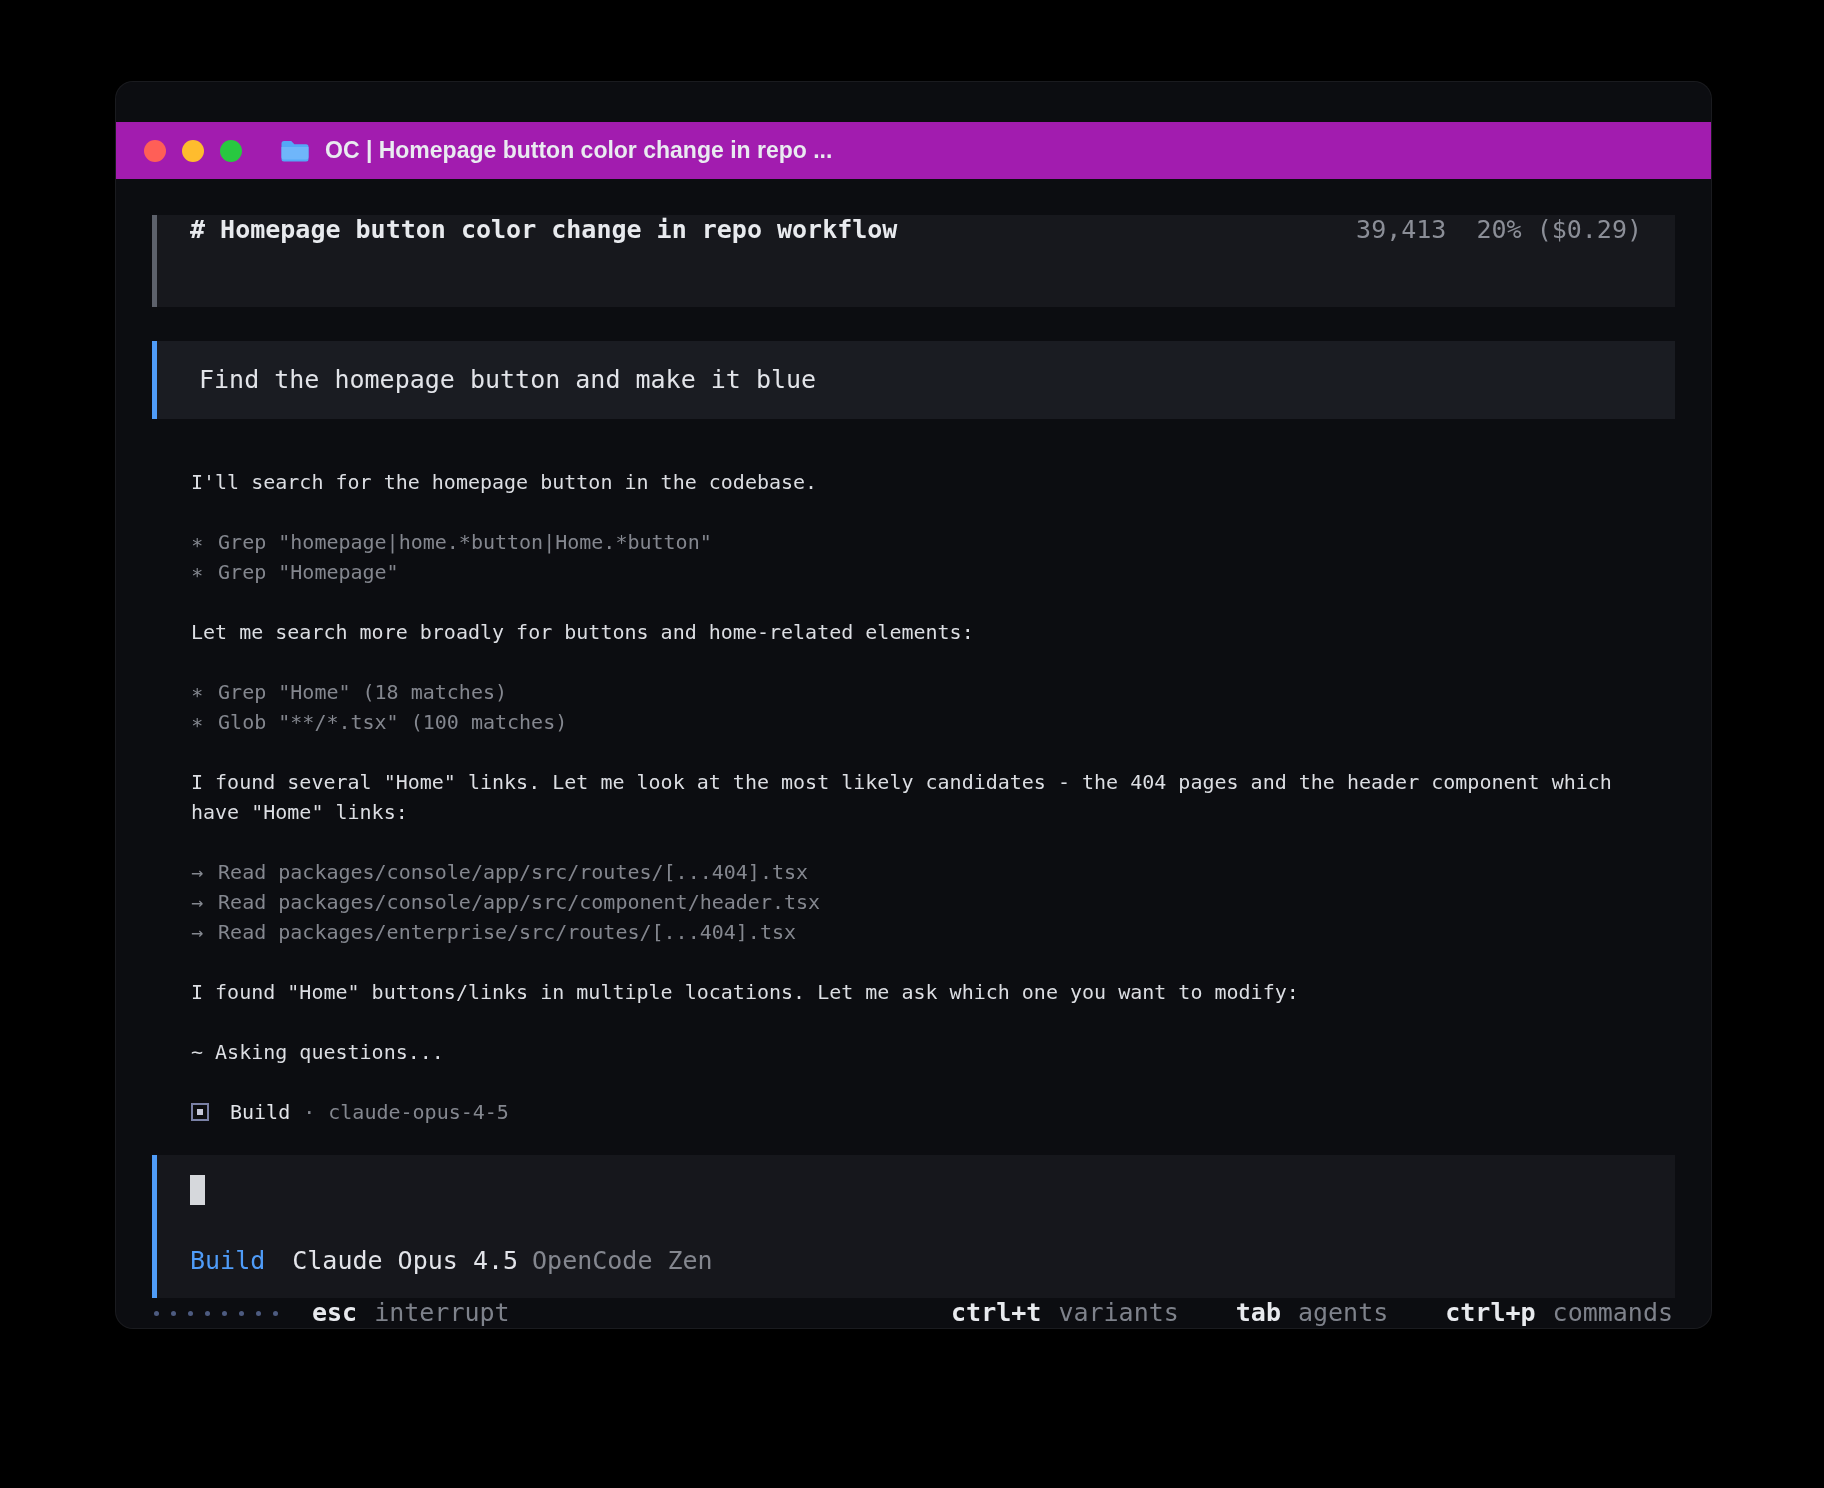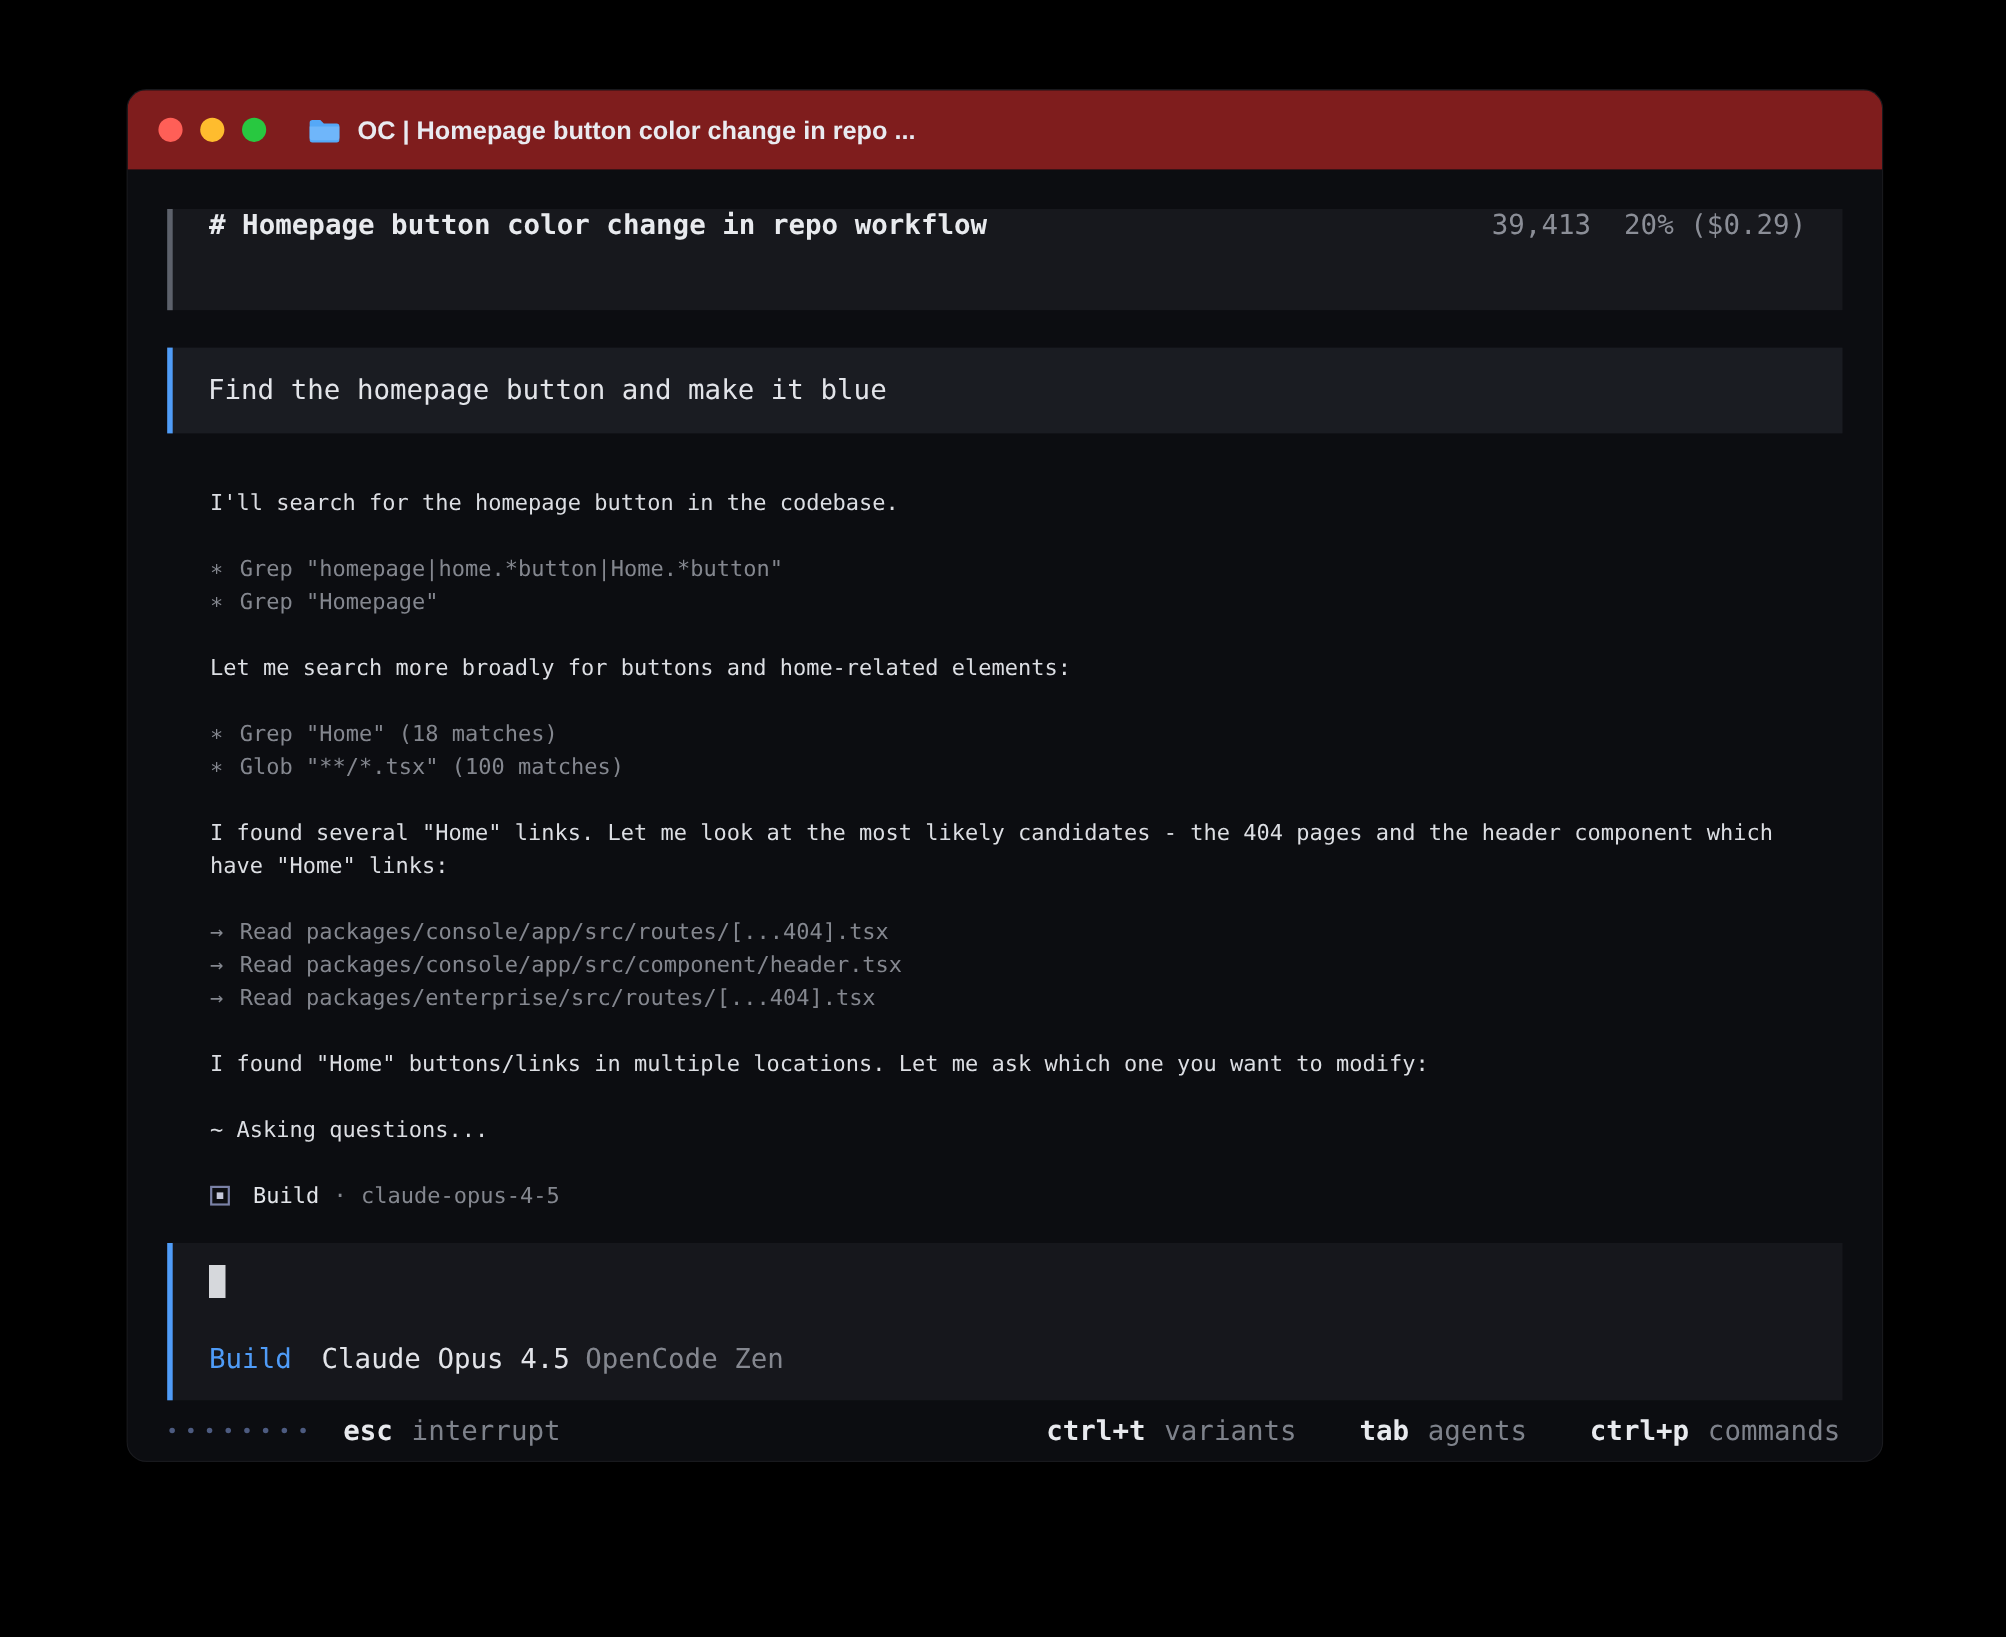--- a/index.html
+++ b/index.html
@@ -9,22 +9,22 @@
   .window {
     position: absolute; left: 115px; top: 81px; width: 1597px; height: 1248px;
     background: #0c0d11; border-radius: 18px; overflow: hidden;
     border: 1px solid rgba(255,255,255,0.06);
     box-shadow: 0 34px 90px rgba(0,0,0,0.85);
     display: flex; flex-direction: column;
   }
 
   
   .titlebar {
-    flex: none; height: 72px; background: #7f1d1d;
-    display: flex; align-items: center; padding: 0 28px;
+    flex: none; height: 57px; background: #a21caf;
+    display: flex; align-items: center; padding: 0 28px; margin-top: 40px;
   }
   .traffic { display: flex; gap: 16px; }
   .light { width: 22px; height: 22px; border-radius: 50%; border: none; }
   .light.red { background: #ff5f57; }
   .light.yellow { background: #febc2e; }
   .light.green { background: #28c840; }
   .title-group { display: flex; align-items: center; gap: 15px; margin-left: 38px; min-width: 0; }
   .titlebar-title {
     font-family: "Liberation Sans", sans-serif; font-weight: bold; font-size: 23px;
     color: #e9ebf0; white-space: nowrap;
@@ -38,21 +38,21 @@
   .session-header {
     margin-top: 36px; height: 92px; background: #17181d;
     display: flex; align-items: flex-start; justify-content: space-between; padding: 0 33px;
     font-size: 25px; line-height: 30px;
   }
   .session-title { color: #e8eaee; font-weight: bold; white-space: nowrap; }
   .session-stats { display: flex; gap: 30px; color: #8b8e97; white-space: nowrap; }
 
   .user-msg {
     margin-top: 34px; background: #1a1c22; border-left-color: #4f9cf8;
-    padding: 24px 32px; color: #e2e4e9; font-size: 25px; line-height: 30px;
+    padding: 24px 42px; color: #e2e4e9; font-size: 25px; line-height: 30px;
   }
 
   .messages {
     margin: 48px 30px 0 39px; max-width: 1456px;
     font-size: 20px; line-height: 30px; color: #dcdee3;
   }
   .gap { height: 30px; }
   .tool-line { display: flex; gap: 15px; color: #84878f; white-space: nowrap; }
   .agent-line { display: flex; align-items: center; }
   .agent-icon { width: 18px; height: 18px; border: 2px solid #7a81a6; position: relative; flex: none; margin-right: 21px; }

